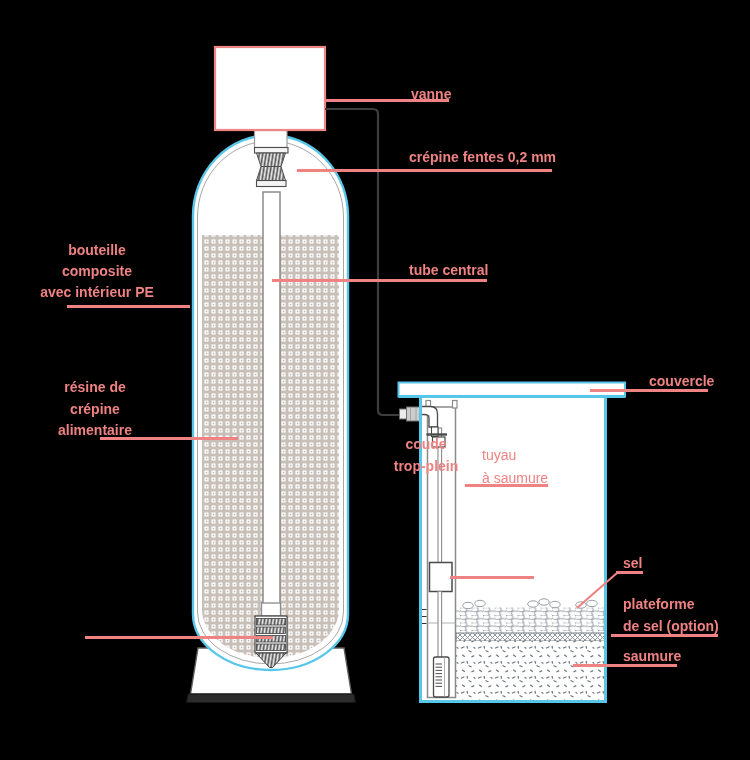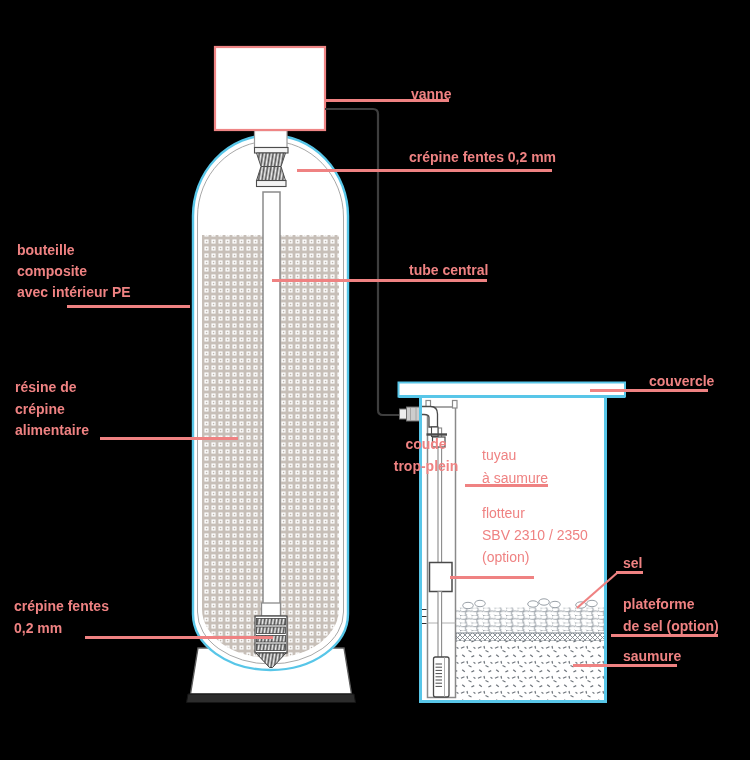--- a/index.html
+++ b/index.html
@@ -3,21 +3,21 @@
 <meta charset="utf-8">
 <style>
   html,body{margin:0;padding:0;background:#000;}
   .stage{position:relative;width:712px;height:760px;background:#000;overflow:hidden;
          font-family:"Liberation Sans",sans-serif;padding-left:24px;}
   .stage svg{position:absolute;left:0;top:0;}
   .lbl{position:absolute;color:#ef8282;font-weight:600;font-size:14px;line-height:21px;
        white-space:nowrap;}
   .lbl.w4{font-weight:400;}
   .lbl .ln{display:block;}
-  .ra{text-align:left;}
+  .ra{text-align:center;}
   .ca{text-align:center;}
   .pline{position:absolute;height:3px;background:#ef8282;}
 </style>
 </head>
 <body>
 
 <div class="stage">
 
   <svg width="750" height="760" viewBox="0 0 750 760">
     <defs>
@@ -176,47 +176,38 @@
   </div>
   <div class="pline" style="left:67px;top:305px;width:123px;"></div>
 
   <div class="lbl ra" style="left:15px;top:377px;width:160px;line-height:21.5px;">
     <span class="ln">résine de</span>
     <span class="ln">crépine</span>
     <span class="ln">alimentaire</span>
   </div>
   <div class="pline" style="left:100px;top:437px;width:138px;"></div>
 
-  <div class="lbl ra" style="left:14px;top:595px;width:160px;line-height:22px;">
-    <span class="ln">crépine fentes</span>
-    <span class="ln">0,2 mm</span>
-  </div>
   <div class="pline" style="left:85px;top:636px;width:188px;"></div>
 
   <div class="lbl" style="left:649px;top:371px;">
     <span class="ln">couvercle</span>
   </div>
   <div class="pline" style="left:590px;top:389px;width:118px;"></div>
 
   <div class="lbl ca" style="left:346px;top:434px;width:80px;line-height:21.5px;margin-left:40px;">
     <span class="ln">coude</span>
     <span class="ln">trop-plein</span>
   </div>
 
   <div class="lbl w4" style="left:482px;top:444px;line-height:22.5px;">
     <span class="ln">tuyau</span>
     <span class="ln">à saumure</span>
   </div>
   <div class="pline" style="left:465px;top:484px;width:83px;"></div>
 
-  <div class="lbl w4" style="left:482px;top:502px;line-height:22px;">
-    <span class="ln">flotteur</span>
-    <span class="ln">SBV 2310 / 2350</span>
-    <span class="ln">(option)</span>
-  </div>
   <div class="pline" style="left:450px;top:576px;width:84px;"></div>
 
   <div class="lbl" style="left:623px;top:553px;">
     <span class="ln">sel</span>
   </div>
   <div class="pline" style="left:616px;top:571px;width:27px;"></div>
 
   <div class="lbl" style="left:623px;top:593px;line-height:22px;">
     <span class="ln">plateforme</span>
     <span class="ln">de sel (option)</span>

